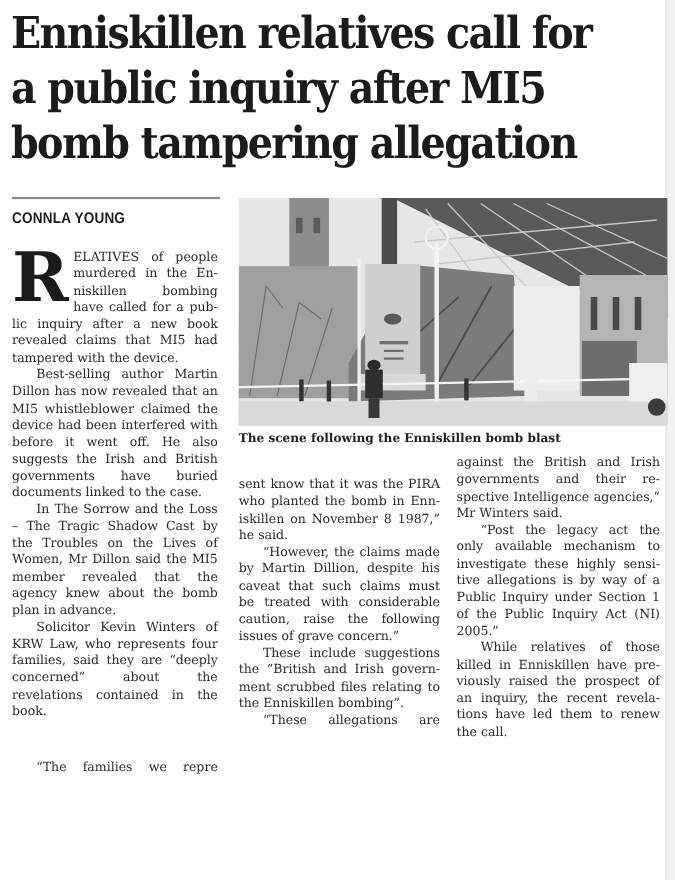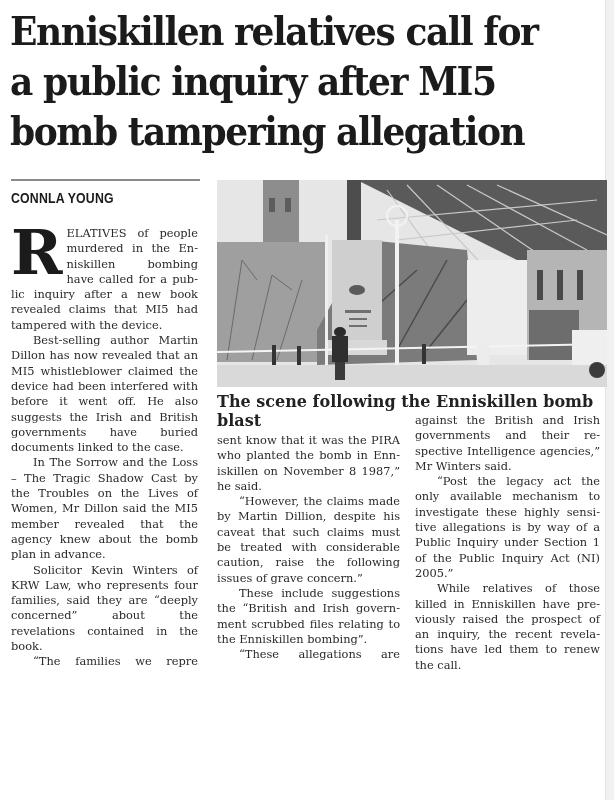--- a/index.html
+++ b/index.html
@@ -67,21 +67,21 @@
   }
   .photo {
     position: absolute; left: 217px; top: 180px; width: 390px; height: 207px;
     overflow: hidden;
     background: linear-gradient(180deg, #e9e9e9 0%, #d6d6d6 40%, #9a9a9a 70%, #cfcfcf 100%);
   }
   .caption {
     position: absolute; left: 217px; top: 392px;
     font-family: "DejaVu Serif", serif;
     font-weight: bold;
-    font-size: 16px;
+    font-size: 11px;
     color: #222;
   }
 </style>
 </head>
 <body>
 
 <div class="right-edge"></div>
 
 <h1 class="headline">
   <div>Enniskillen relatives call for</div>
@@ -90,21 +90,21 @@
 </h1>
 
 <div class="rule"></div>
 <div class="byline">CONNLA YOUNG</div>
 
 <div class="col col1">
   <p class="no-indent"><span class="dropcap">R</span><span>ELATIVES of people murdered in the En­niskillen bombing have called for a pub­lic inquiry after a new book revealed claims that MI5 had tampered with the device.</span></p>
   <p>Best-selling author Mar­tin Dillon has now revealed that an MI5 whistleblower claimed the device had been interfered with before it went off. He also suggests the Irish and British governments have buried documents linked to the case.</p>
   <p>In The Sorrow and the Loss – The Tragic Shadow Cast by the Troubles on the Lives of Women, Mr Dillon said the MI5 member revealed that the agency knew about the bomb plan in advance.</p>
   <p>Solicitor Kevin Winters of KRW Law, who represents four families, said they are “deeply concerned” about the revelations contained in the book.</p>
-  <p style="text-align-last: justify;">“The families we repre­</p>
+  <p style="text-align-last: justify; margin-top: 36px;">“The families we repre­</p>
 </div>
 
 <div class="photo">
   <svg width="390" height="207" viewBox="0 0 390 207">
     <rect x="0" y="0" width="390" height="207" fill="#e6e6e6"></rect>
 
     <rect x="46" y="0" width="36" height="70" fill="#8d8d8d"></rect>
     <rect x="52" y="18" width="6" height="14" fill="#5c5c5c"></rect>
     <rect x="68" y="18" width="6" height="14" fill="#5c5c5c"></rect>
 

